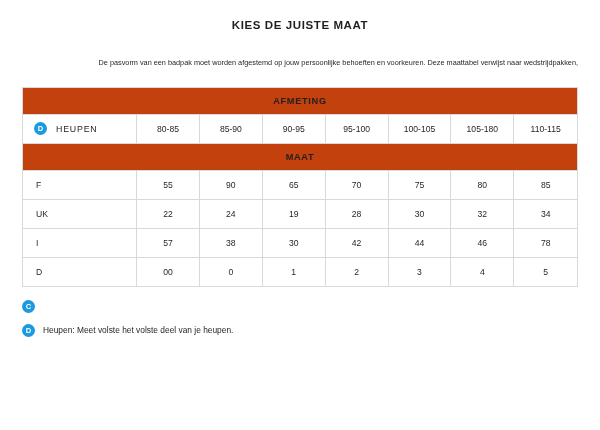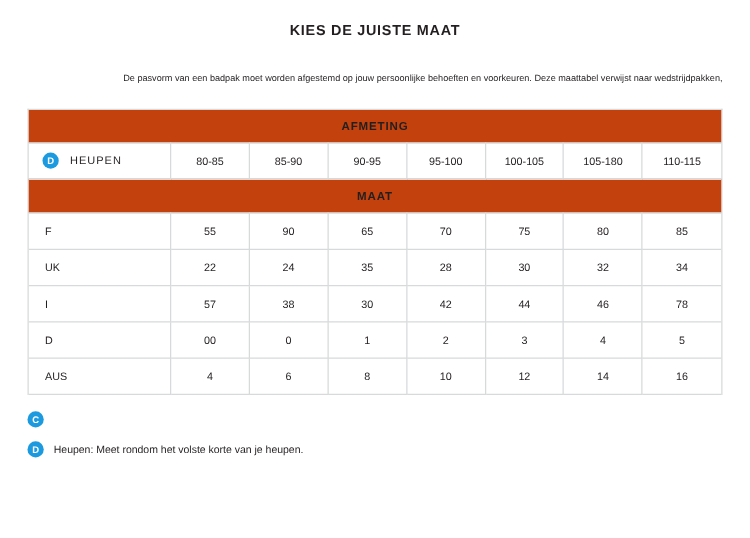--- a/index.html
+++ b/index.html
@@ -169,21 +169,21 @@
           <td>70</td>
           <td>75</td>
           <td>80</td>
           <td>85</td>
         </tr>
 
         <tr>
           <td class="rowlabel">UK</td>
           <td>22</td>
           <td>24</td>
-          <td>35</td>
+          <td>19</td>
           <td>28</td>
           <td>30</td>
           <td>32</td>
           <td>34</td>
         </tr>
 
         <tr>
           <td class="rowlabel">I</td>
           <td>57</td>
           <td>38</td>
@@ -198,37 +198,27 @@
           <td class="rowlabel">D</td>
           <td>00</td>
           <td>0</td>
           <td>1</td>
           <td>2</td>
           <td>3</td>
           <td>4</td>
           <td>5</td>
         </tr>
 
-        <tr>
-          <td class="rowlabel">AUS</td>
-          <td>4</td>
-          <td>6</td>
-          <td>8</td>
-          <td>10</td>
-          <td>12</td>
-          <td>14</td>
-          <td>16</td>
-        </tr>
       </tbody>
     </table>
   </div>
 
   <div class="footnotes">
     <div class="footnote">
       <span class="badge">C</span>
     </div>
     <div class="footnote">
       <span class="badge">D</span>
-      <span>Heupen: Meet rondom het volste korte van je heupen.</span>
+      <span>Heupen: Meet volste het volste deel van je heupen.</span>
     </div>
   </div>
 
 </div>
 
 </body></html>

